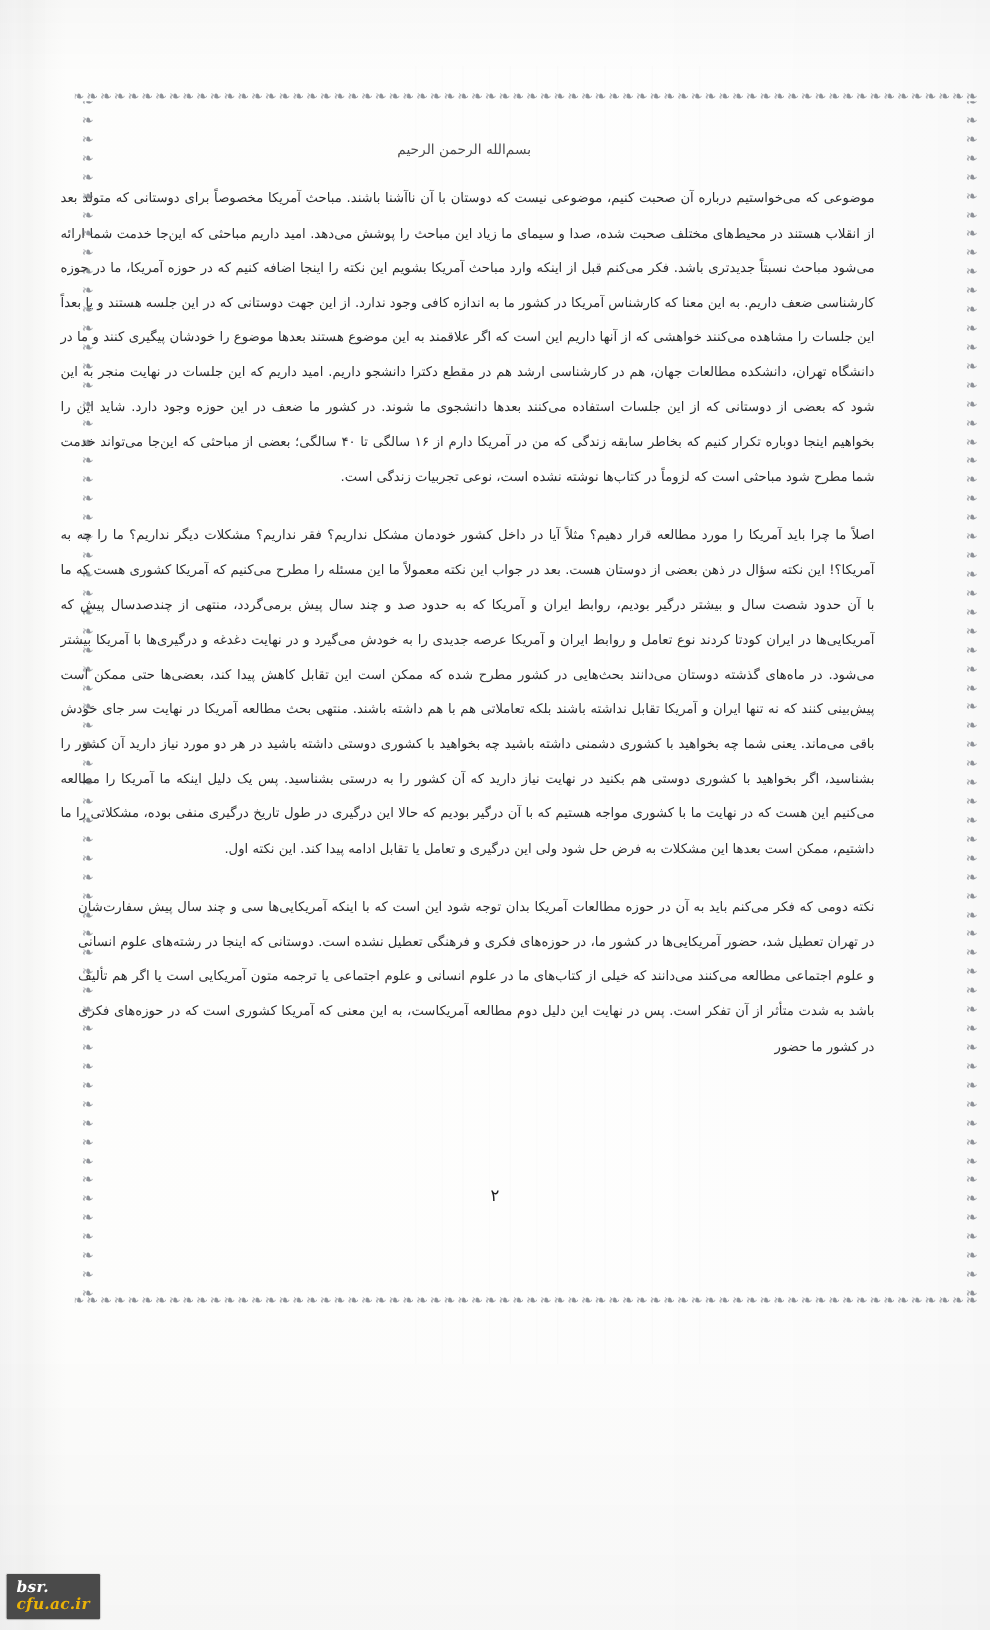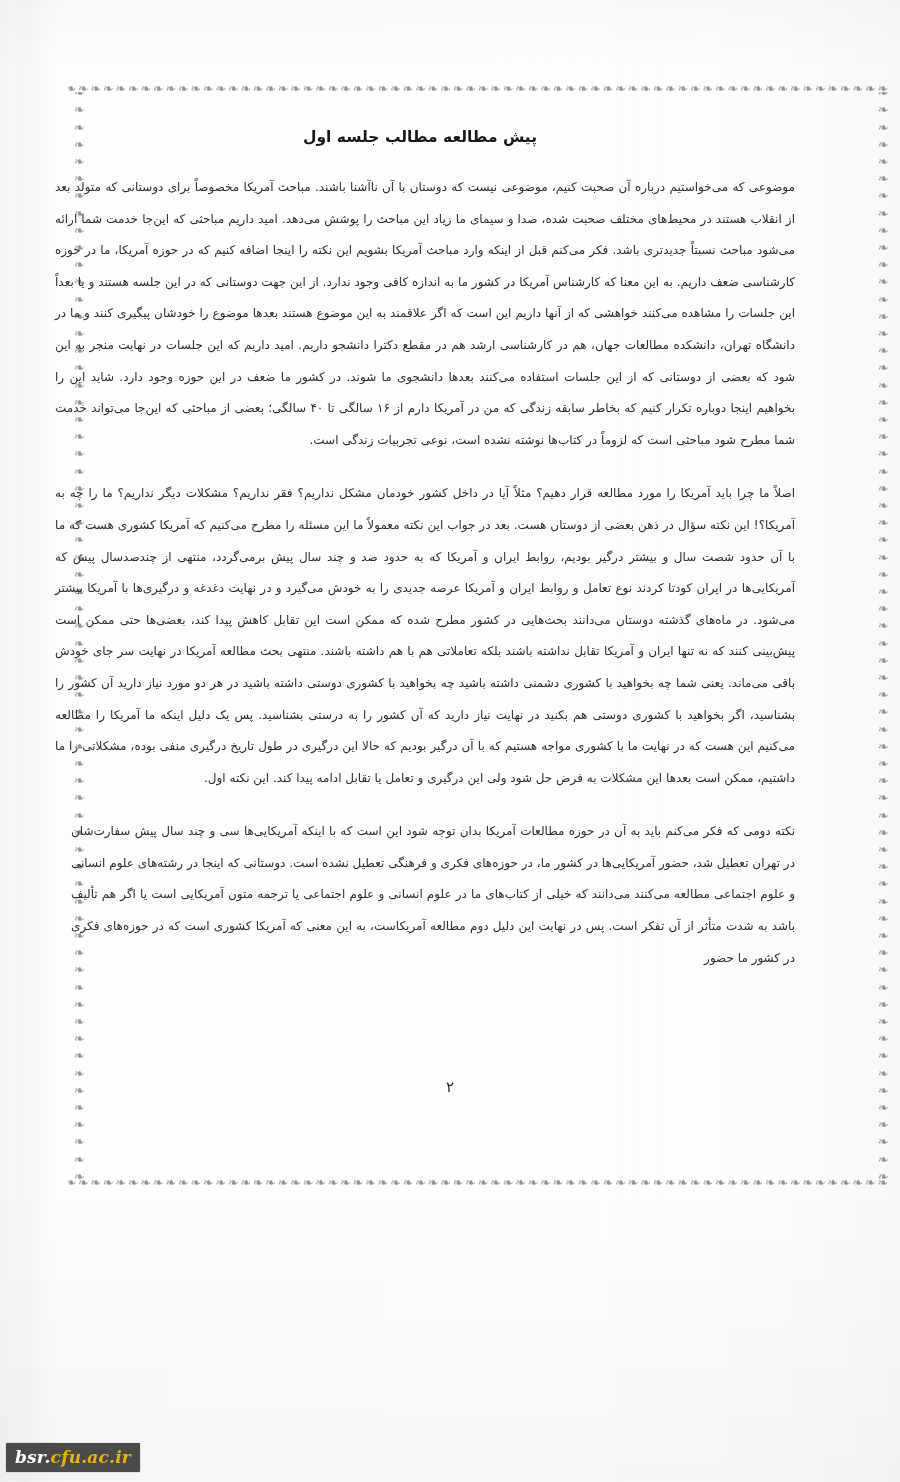--- a/index.html
+++ b/index.html
@@ -146,31 +146,32 @@
     color: #1e1e20;
     font-family: "DejaVu Sans", sans-serif;
   }
 
   
   .watermark {
     position: absolute;
     left: 6px;
     bottom: 10px;
     display: inline-flex;
-    align-items: flex-end;
+    align-items: flex-start;
     background: #4a4a4a;
     padding: 4px 9px 5px 9px;
     border-radius: 1px;
     font-family: "DejaVu Serif", "Liberation Serif", serif;
     font-style: italic;
     font-weight: bold;
-    font-size: 17px;
+    font-size: 14px;
     letter-spacing: 0.2px;
     direction: ltr;
     box-shadow: 0 0 0 1px rgba(0,0,0,0.08);
+    flex-direction: column;
   }
   .wm-a { color: #ffffff; }
   .wm-b { color: #eab308; }
 </style>
 </head>
 <body>
 
 <div class="page-scan">
 
   <div class="scan-noise"></div>
@@ -178,22 +179,22 @@
 
   <div class="ornament-frame">
     <div class="orn-edge orn-top">❧❧❧❧❧❧❧❧❧❧❧❧❧❧❧❧❧❧❧❧❧❧❧❧❧❧❧❧❧❧❧❧❧❧❧❧❧❧❧❧❧❧❧❧❧❧❧❧❧❧❧❧❧❧❧❧❧❧❧❧❧❧❧❧❧❧❧❧❧❧</div>
     <div class="orn-edge orn-bottom">❧❧❧❧❧❧❧❧❧❧❧❧❧❧❧❧❧❧❧❧❧❧❧❧❧❧❧❧❧❧❧❧❧❧❧❧❧❧❧❧❧❧❧❧❧❧❧❧❧❧❧❧❧❧❧❧❧❧❧❧❧❧❧❧❧❧❧❧❧❧</div>
     <div class="orn-edge orn-left">❧❧❧❧❧❧❧❧❧❧❧❧❧❧❧❧❧❧❧❧❧❧❧❧❧❧❧❧❧❧❧❧❧❧❧❧❧❧❧❧❧❧❧❧❧❧❧❧❧❧❧❧❧❧❧❧❧❧❧❧❧❧❧❧❧❧❧❧❧❧❧❧❧❧❧❧❧❧❧❧❧❧❧❧❧❧❧❧❧❧</div>
     <div class="orn-edge orn-right">❧❧❧❧❧❧❧❧❧❧❧❧❧❧❧❧❧❧❧❧❧❧❧❧❧❧❧❧❧❧❧❧❧❧❧❧❧❧❧❧❧❧❧❧❧❧❧❧❧❧❧❧❧❧❧❧❧❧❧❧❧❧❧❧❧❧❧❧❧❧❧❧❧❧❧❧❧❧❧❧❧❧❧❧❧❧❧❧❧❧</div>
   </div>
 
   <div class="doc-body">
 
-    <h1 class="doc-title">پیش مطالعه مطالب جلسه اول</h1>
-
+
+    <div class="basmala">بسم‌الله الرحمن الرحیم</div>
 
     <p class="doc-para">موضوعی که می‌خواستیم درباره آن صحبت کنیم، موضوعی نیست که دوستان با آن ناآشنا باشند. مباحث آمریکا مخصوصاً برای دوستانی که متولد بعد از انقلاب هستند در محیط‌های مختلف صحبت شده، صدا و سیمای ما زیاد این مباحث را پوشش می‌دهد. امید داریم مباحثی که این‌جا خدمت شما ارائه می‌شود مباحث نسبتاً جدیدتری باشد. فکر می‌کنم قبل از اینکه وارد مباحث آمریکا بشویم این نکته را اینجا اضافه کنیم که در حوزه آمریکا، ما در حوزه کارشناسی ضعف داریم. به این معنا که کارشناس آمریکا در کشور ما به اندازه کافی وجود ندارد. از این جهت دوستانی که در این جلسه هستند و یا بعداً این جلسات را مشاهده می‌کنند خواهشی که از آنها داریم این است که اگر علاقمند به این موضوع هستند بعدها موضوع را خودشان پیگیری کنند و ما در دانشگاه تهران، دانشکده مطالعات جهان، هم در کارشناسی ارشد هم در مقطع دکترا دانشجو داریم. امید داریم که این جلسات در نهایت منجر به این شود که بعضی از دوستانی که از این جلسات استفاده می‌کنند بعدها دانشجوی ما شوند. در کشور ما ضعف در این حوزه وجود دارد. شاید این را بخواهیم اینجا دوباره تکرار کنیم که بخاطر سابقه زندگی که من در آمریکا دارم از ۱۶ سالگی تا ۴۰ سالگی؛ بعضی از مباحثی که این‌جا می‌تواند خدمت شما مطرح شود مباحثی است که لزوماً در کتاب‌ها نوشته نشده است، نوعی تجربیات زندگی است.</p>
     <p class="doc-para">اصلاً ما چرا باید آمریکا را مورد مطالعه قرار دهیم؟ مثلاً آیا در داخل کشور خودمان مشکل نداریم؟ فقر نداریم؟ مشکلات دیگر نداریم؟ ما را چه به آمریکا؟! این نکته سؤال در ذهن بعضی از دوستان هست. بعد در جواب این نکته معمولاً ما این مسئله را مطرح می‌کنیم که آمریکا کشوری هست که ما با آن حدود شصت سال و بیشتر درگیر بودیم، روابط ایران و آمریکا که به حدود صد و چند سال پیش برمی‌گردد، منتهی از چندصدسال پیش که آمریکایی‌ها در ایران کودتا کردند نوع تعامل و روابط ایران و آمریکا عرصه جدیدی را به خودش می‌گیرد و در نهایت دغدغه و درگیری‌ها با آمریکا بیشتر می‌شود. در ماه‌های گذشته دوستان می‌دانند بحث‌هایی در کشور مطرح شده که ممکن است این تقابل کاهش پیدا کند، بعضی‌ها حتی ممکن است پیش‌بینی کنند که نه تنها ایران و آمریکا تقابل نداشته باشند بلکه تعاملاتی هم با هم داشته باشند. منتهی بحث مطالعه آمریکا در نهایت سر جای خودش باقی می‌ماند. یعنی شما چه بخواهید با کشوری دشمنی داشته باشید چه بخواهید با کشوری دوستی داشته باشید در هر دو مورد نیاز دارید آن کشور را بشناسید، اگر بخواهید با کشوری دوستی هم بکنید در نهایت نیاز دارید که آن کشور را به درستی بشناسید. پس یک دلیل اینکه ما آمریکا را مطالعه می‌کنیم این هست که در نهایت ما با کشوری مواجه هستیم که با آن درگیر بودیم که حالا این درگیری در طول تاریخ درگیری منفی بوده، مشکلاتی را ما داشتیم، ممکن است بعدها این مشکلات به فرض حل شود ولی این درگیری و تعامل یا تقابل ادامه پیدا کند. این نکته اول.</p>
     <p class="doc-para">نکته دومی که فکر می‌کنم باید به آن در حوزه مطالعات آمریکا بدان توجه شود این است که با اینکه آمریکایی‌ها سی و چند سال پیش سفارت‌شان در تهران تعطیل شد، حضور آمریکایی‌ها در کشور ما، در حوزه‌های فکری و فرهنگی تعطیل نشده است. دوستانی که اینجا در رشته‌های علوم انسانی و علوم اجتماعی مطالعه می‌کنند می‌دانند که خیلی از کتاب‌های ما در علوم انسانی و علوم اجتماعی یا ترجمه متون آمریکایی است یا اگر هم تألیف باشد به شدت متأثر از آن تفکر است. پس در نهایت این دلیل دوم مطالعه آمریکاست، به این معنی که آمریکا کشوری است که در حوزه‌های فکری در کشور ما حضور</p>
 
   </div>
 
   <div class="page-number">۲</div>
 
   <div class="watermark">

